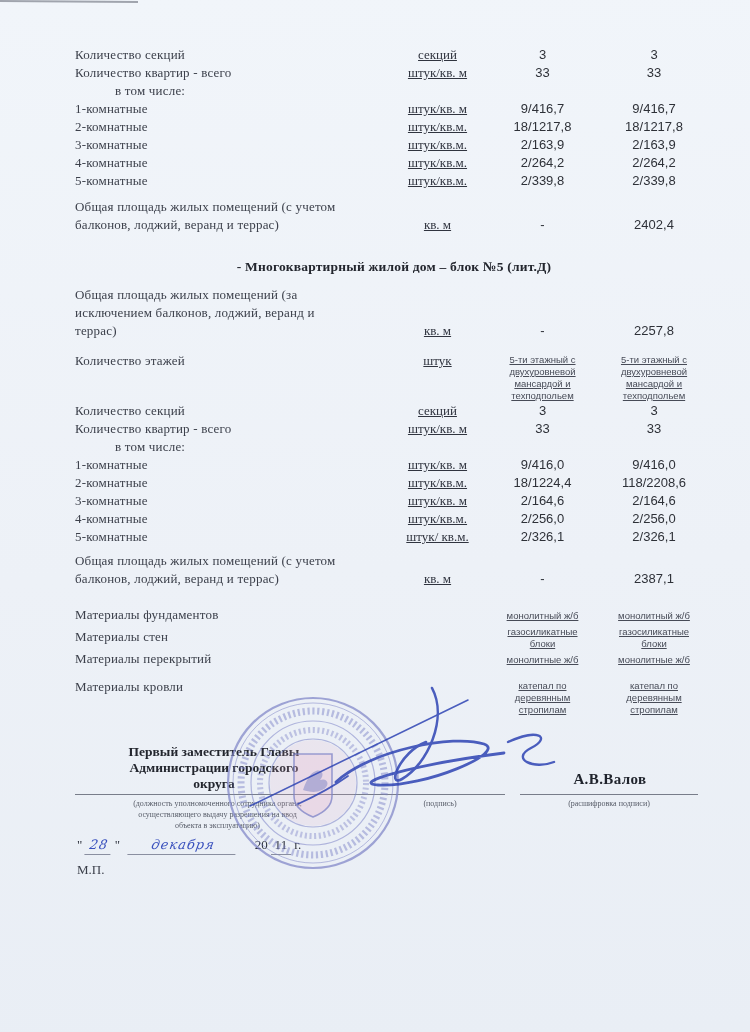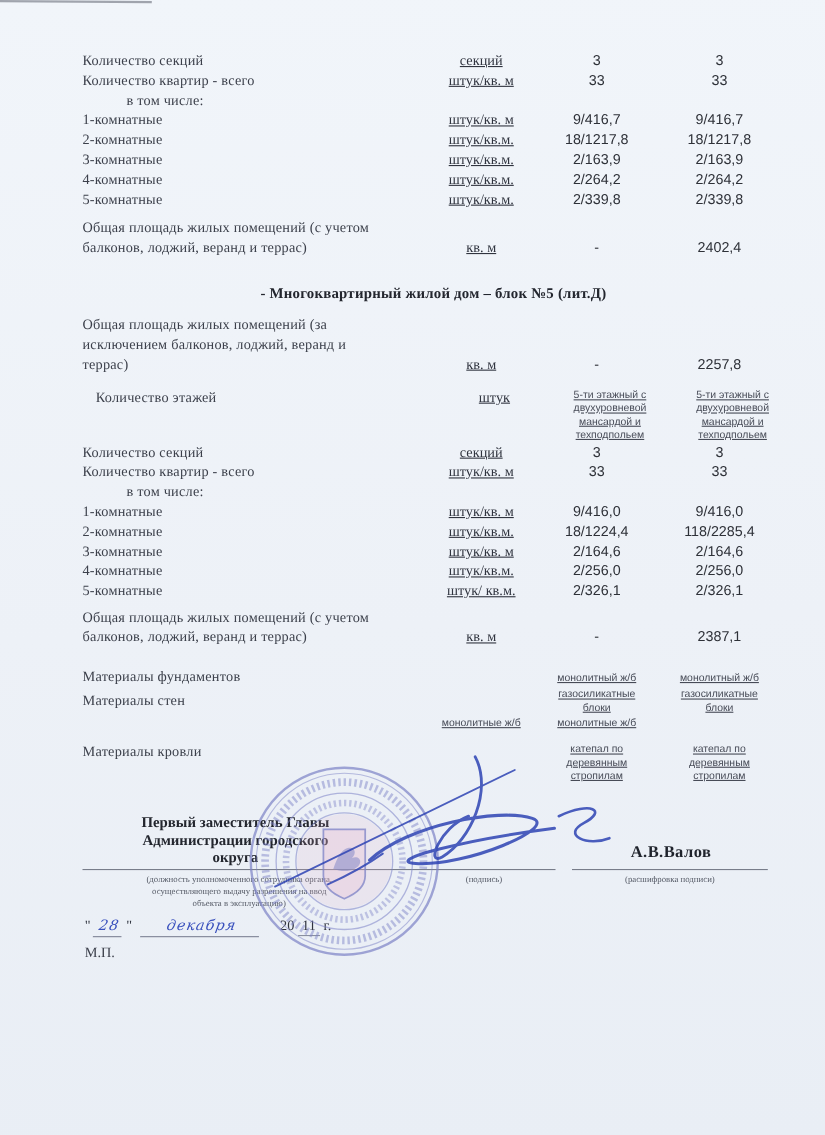--- a/index.html
+++ b/index.html
@@ -15,21 +15,21 @@
   .row.bottom{align-items:end;}
   .row.top{align-items:start;}
   .row.middle{align-items:center;}
   .cell{white-space:pre-line;}
   .label{font:13px/18px "Liberation Serif",serif;color:#3c404b;letter-spacing:.2px;}
   .label.indent{padding-left:40px;}
   .unit{font:13px/18px "Liberation Serif",serif;color:#30343f;text-align:center;text-decoration:underline;}
   .val{font:13px/18px "Liberation Sans",sans-serif;color:#2e3138;text-align:center;}
   .val.small, .unitless-val{font:9.5px/12px "Liberation Sans",sans-serif;color:#474b57;text-align:center;padding-top:2px;text-decoration:underline;}
   .mt8{margin-top:8px;} .mt6{margin-top:6px;} .mt10{margin-top:10px;}
-  .mt12{margin-top:12px;margin-left:12px;} .mt18{margin-top:18px;}
+  .mt12{margin-top:12px;} .mt18{margin-top:18px;}
   .heading{font:bold 13.5px/18px "Liberation Serif",serif;color:#23262e;text-align:center;margin-top:24px;letter-spacing:.2px;}
   .footer{position:relative;height:230px;margin-top:28px;}
   .pos-title{position:absolute;left:3px;top:0;width:272px;text-align:center;
     font:bold 13.5px/16px "Liberation Serif",serif;color:#23262e;white-space:pre-line;}
   .rule-a{position:absolute;left:0;top:50px;width:430px;border-top:1px solid #787d8a;}
   .rule-b{position:absolute;left:445px;top:50px;width:178px;border-top:1px solid #787d8a;}
   .pos-caption{position:absolute;left:0;top:54px;width:285px;text-align:center;
     font:8px/11px "Liberation Serif",serif;color:#555a66;white-space:pre-line;}
   .sign-caption{position:absolute;left:305px;top:54px;width:120px;text-align:center;
     font:8px/11px "Liberation Serif",serif;color:#555a66;}
@@ -155,21 +155,21 @@
     <div class="row">
       <div class="cell label">1-комнатные</div>
       <div class="cell unit">штук/кв. м</div>
       <div class="cell val">9/416,0</div>
       <div class="cell val">9/416,0</div>
     </div>
     <div class="row">
       <div class="cell label">2-комнатные</div>
       <div class="cell unit">штук/кв.м.</div>
       <div class="cell val">18/1224,4</div>
-      <div class="cell val">118/2285,4</div>
+      <div class="cell val">118/2208,6</div>
     </div>
     <div class="row">
       <div class="cell label">3-комнатные</div>
       <div class="cell unit">штук/кв. м</div>
       <div class="cell val">2/164,6</div>
       <div class="cell val">2/164,6</div>
     </div>
     <div class="row">
       <div class="cell label">4-комнатные</div>
       <div class="cell unit">штук/кв.м.</div>
@@ -199,20 +199,21 @@
     </div>
     <div class="row middle">
       <div class="cell label">Материалы стен</div>
       <div class="cell unit"></div>
       <div class="cell val small">газосиликатные
 блоки</div>
       <div class="cell val small">газосиликатные
 блоки</div>
     </div>
     <div class="row">
+      <div class="cell label">Материалы перекрытий</div>
       <div class="cell unit"></div>
       <div class="cell val small">монолитные ж/б</div>
       <div class="cell val small">монолитные ж/б</div>
     </div>
     <div class="row top mt10">
       <div class="cell label">Материалы кровли</div>
       <div class="cell unit"></div>
       <div class="cell val small">катепал по
 деревянным
 стропилам</div>

